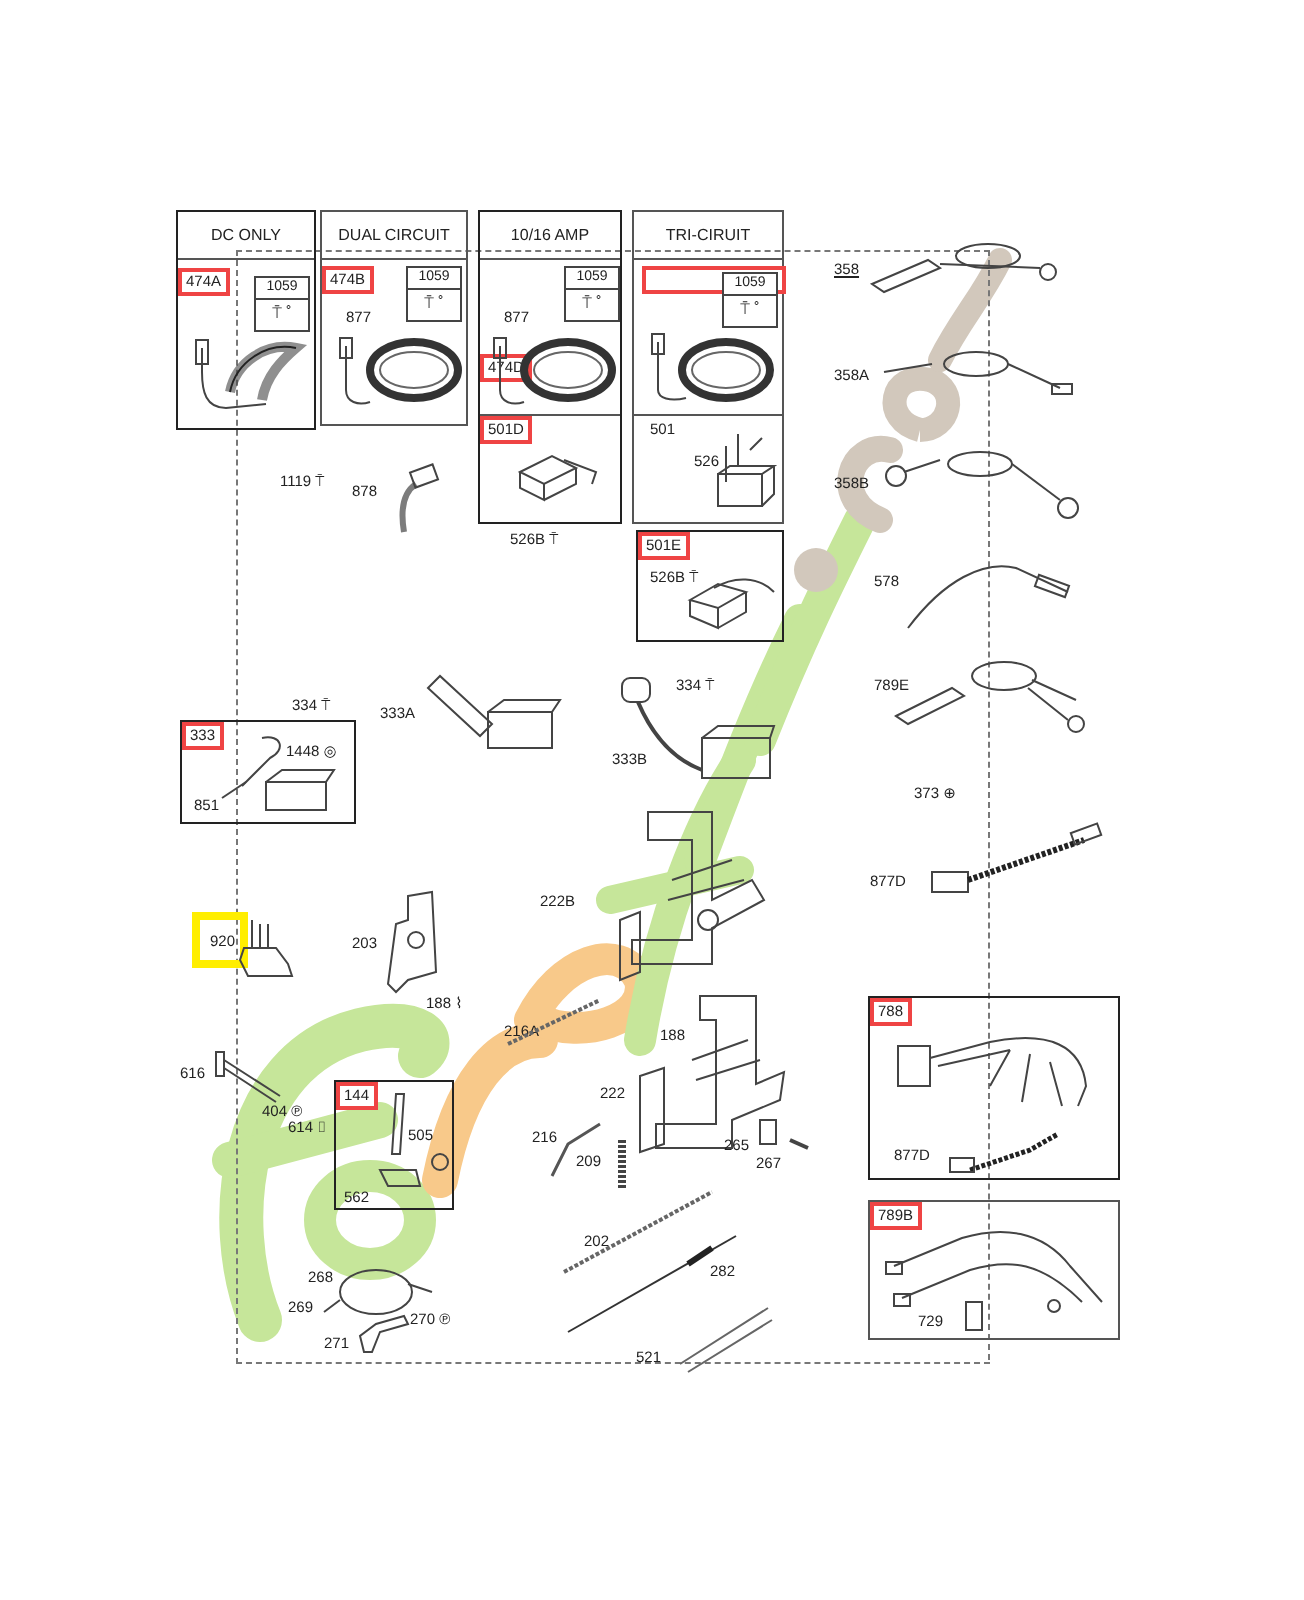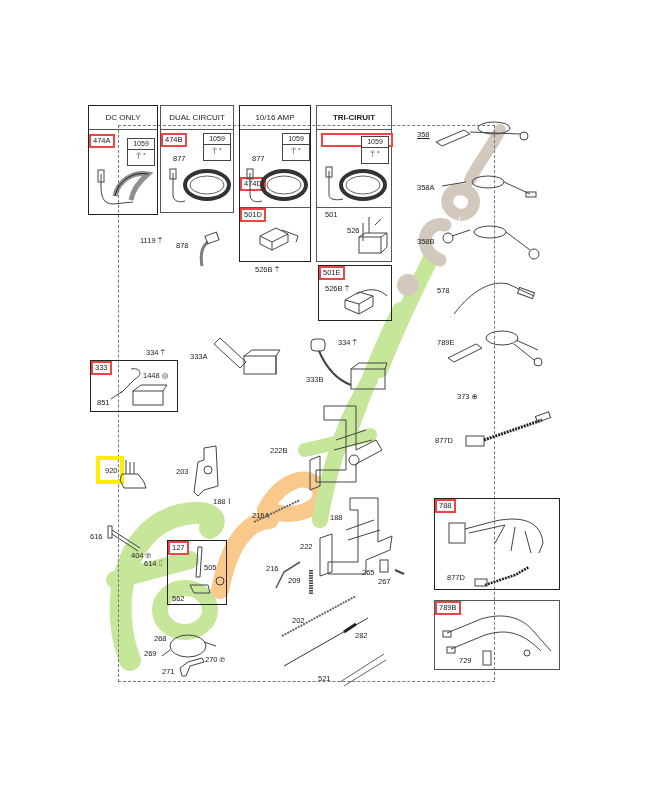--- a/index.html
+++ b/index.html
@@ -109,21 +109,21 @@
   <svg class="part" style="left:18px;top:118px;" width="45" height="30">
     <path d="M2 12 L18 4 L30 10 L14 18 Z" fill="none" stroke="#444"></path>
     <path d="M2 12 L2 20 L14 26 L14 18" fill="none" stroke="#444"></path>
     <path d="M14 26 L30 18 L30 10" fill="none" stroke="#444"></path>
     <path d="M24 6 L40 12 L38 18" fill="none" stroke="#444"></path>
   </svg>
 </div>
 <div class="lbl" style="left:255px;top:265px;"><span>526B</span> <span>⍑</span></div>
 
 <div class="panel" style="left:316px;top:105px;width:74px;height:155px;">
-  <div class="panel-head" style="height:23px;font-weight:bold;">
+  <div class="panel-head" style="height:23px;">
       <span>TRI-CIRUIT</span>
     </div>
   <div class="tag" style="left:4px;top:27px;padding-left:48px;">474C</div>
   <div class="hw-box" style="left:44px;top:30px;">
     <div class="n">1059</div>
     <div class="g">⍑ ˚</div>
   </div>
   <svg class="part" style="left:4px;top:55px;" width="66" height="45">
     <path d="M8 10 L8 34 C8 38 14 40 22 38" stroke="#444" fill="none"></path>
     <rect x="5" y="6" width="6" height="10" fill="none" stroke="#444"></rect>
@@ -214,21 +214,21 @@
 
 <div class="lbl" style="left:90px;top:532px;">616</div>
 <svg class="part" style="left:106px;top:524px;" width="40" height="30">
   <rect x="2" y="2" width="4" height="12" fill="none" stroke="#444"></rect>
   <path d="M6 6 L34 24 M6 10 L32 27" stroke="#444" fill="none"></path>
 </svg>
 <div class="lbl" style="left:131px;top:551px;"><span>404</span> <span>℗</span></div>
 <div class="lbl" style="left:144px;top:559px;"><span>614</span> <span>⌷</span></div>
 
 <div class="panel dark" style="left:167px;top:540px;width:58px;height:63px;">
-  <div class="tag" style="left:0;top:0;">127</div>
+  <div class="tag" style="left:0;top:0;">144</div>
   <div class="lbl" style="left:36px;top:22px;">505</div>
   <div class="lbl" style="left:4px;top:53px;">562</div>
   <svg class="part" style="left:22px;top:2px;" width="36" height="56">
     <path d="M8 4 L12 4 L10 34 L6 34 Z" fill="none" stroke="#444"></path>
     <path d="M0 42 L18 42 L20 50 L4 50 Z" fill="none" stroke="#444"></path>
     <circle cx="30" cy="38" r="4" fill="none" stroke="#444"></circle>
   </svg>
 </div>
 
 <div class="lbl" style="left:154px;top:634px;">268</div>

